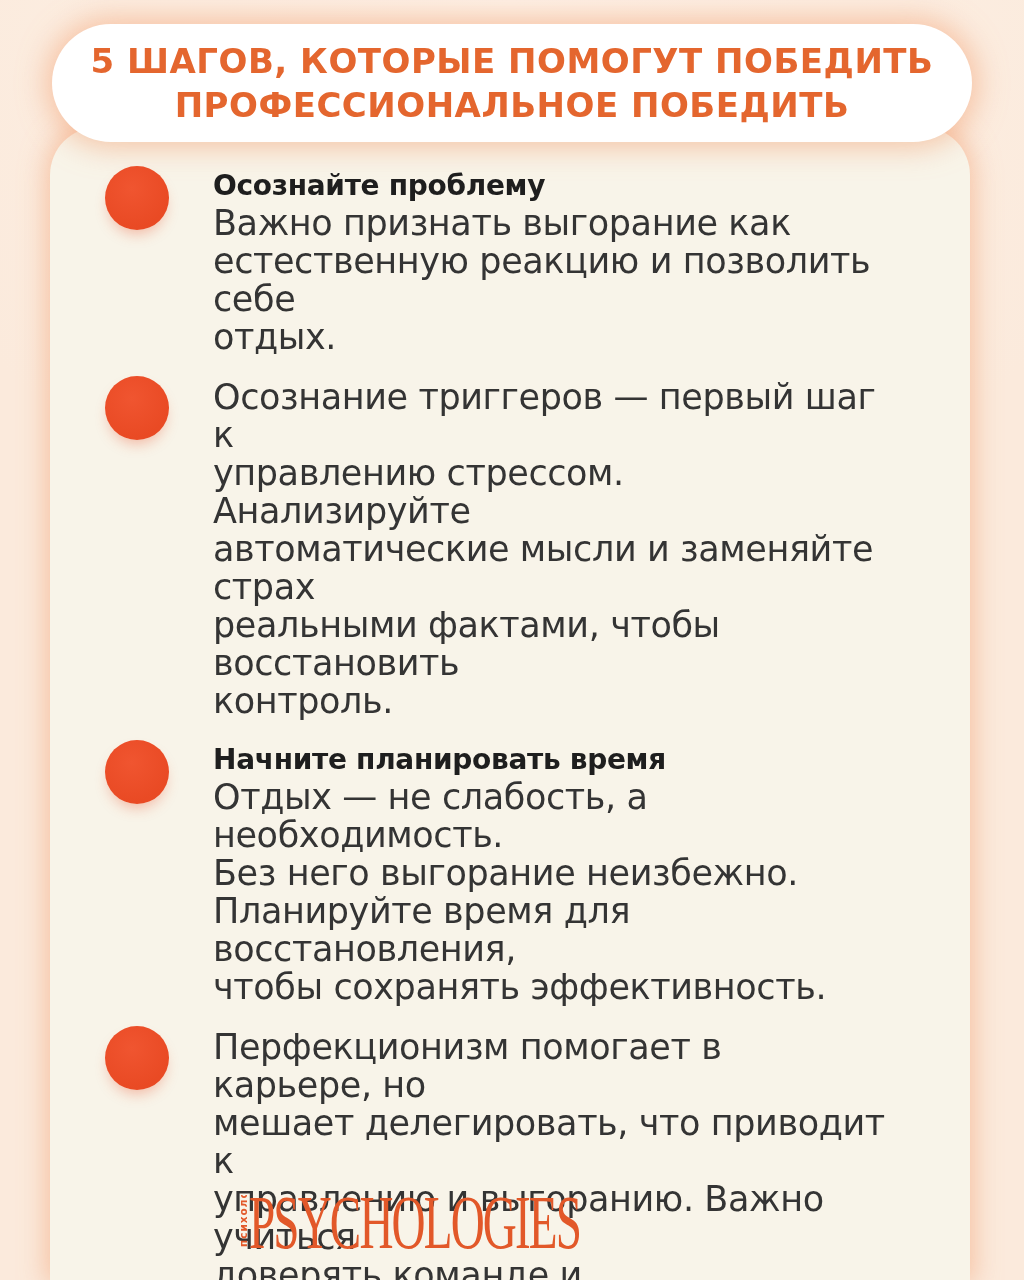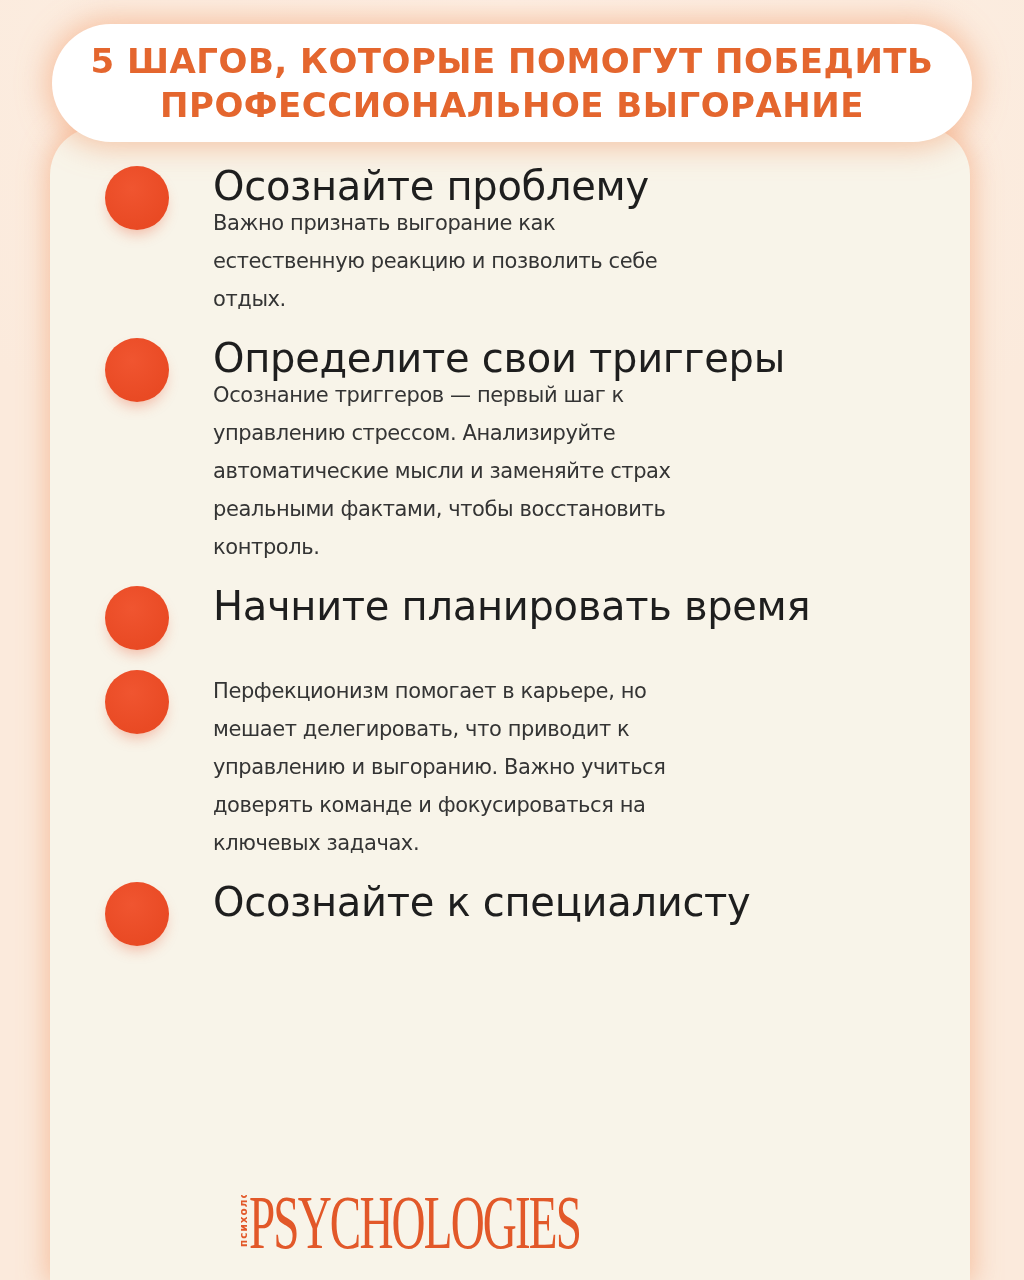--- a/index.html
+++ b/index.html
@@ -76,28 +76,28 @@
     flex: 0 0 64px;
     width: 64px;
     height: 64px;
     margin-top: -2px;
     border-radius: 50%;
     background: radial-gradient(circle at 42% 35%, #F05530 0%, var(--bullet) 70%);
     box-shadow: 0 8px 14px -4px rgba(233, 74, 36, 0.35);
   }
   .step-text { min-width: 0; flex: 1 1 auto; }
   .step-title {
-    font-size: 40px;
+    font-size: 28px;
     line-height: 36px;
-    font-weight: 400;
+    font-weight: 700;
     color: var(--heading);
     letter-spacing: -0.3px;
   }
   .step-body {
-    font-size: 21px;
+    font-size: 35px;
     line-height: 38px;
     font-weight: 400;
     color: var(--body-text);
     letter-spacing: -0.4px;
     white-space: pre-line;
   }
 
   .footer-logo {
     position: absolute;
     left: 50px;
@@ -131,51 +131,54 @@
     white-space: nowrap;
   }
 </style>
 </head>
 <body>
 
 <div class="card"></div>
 
 <div class="title-pill">
   <div class="title-line">5 ШАГОВ, КОТОРЫЕ ПОМОГУТ ПОБЕДИТЬ</div>
-  <div class="title-line">ПРОФЕССИОНАЛЬНОЕ ВЫГОРАНИЕ</div>
+  <div class="title-line">ПРОФЕССИОНАЛЬНОЕ ПОБЕДИТЬ</div>
 </div>
 
 <div class="steps">
 
     <div class="step">
       <div class="bullet"></div>
       <div class="step-text">
         <div class="step-title">Осознайте проблему</div>
         <div class="step-body">Важно признать выгорание как
 естественную реакцию и позволить себе
 отдых.</div>
       </div>
     </div>
 
     <div class="step">
       <div class="bullet"></div>
       <div class="step-text">
-        <div class="step-title">Определите свои триггеры</div>
         <div class="step-body">Осознание триггеров — первый шаг к
 управлению стрессом. Анализируйте
 автоматические мысли и заменяйте страх
 реальными фактами, чтобы восстановить
 контроль.</div>
       </div>
     </div>
 
     <div class="step">
       <div class="bullet"></div>
       <div class="step-text">
         <div class="step-title">Начните планировать время</div>
+        <div class="step-body">Отдых — не слабость, а необходимость.
+Без него выгорание неизбежно.
+Планируйте время для восстановления,
+чтобы сохранять эффективность.</div>
       </div>
     </div>
 
     <div class="step">
       <div class="bullet"></div>
       <div class="step-text">
         <div class="step-body">Перфекционизм помогает в карьере, но
 мешает делегировать, что приводит к
 управлению и выгоранию. Важно учиться
 доверять команде и фокусироваться на

